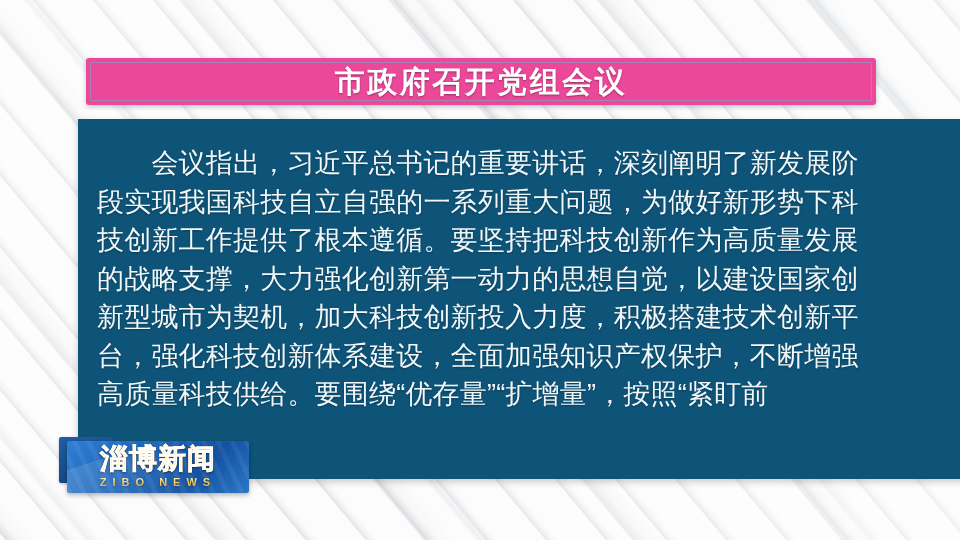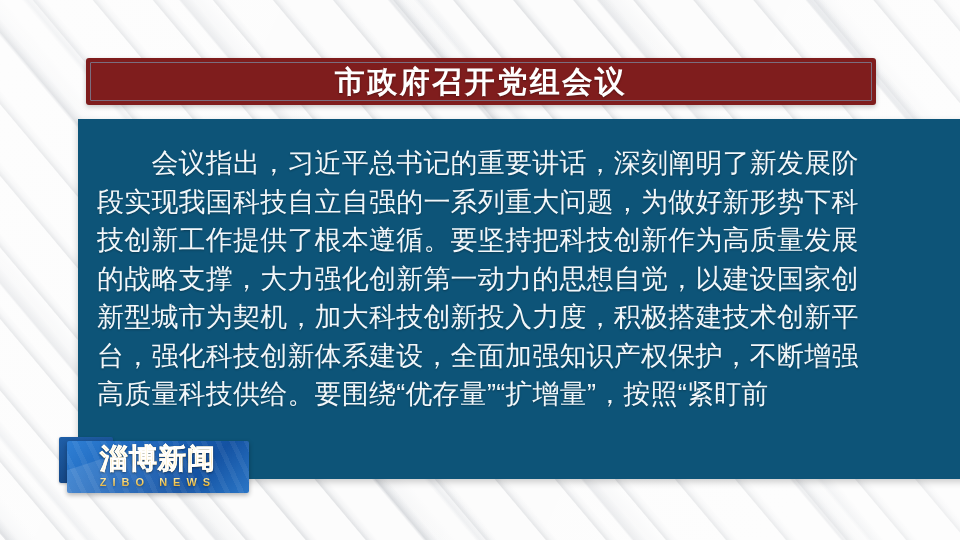--- a/index.html
+++ b/index.html
@@ -67,21 +67,21 @@
     background: linear-gradient(115deg, rgba(255,255,255,0.35) 0%, rgba(246,247,248,0) 45%, rgba(255,255,255,0.45) 100%);
   }
 
   
   .title-bar {
     position: absolute;
     left: 86px;
     top: 58px;
     width: 790px;
     height: 47px;
-    background: #7f1d1d;
+    background: #ec4899;
     border-radius: 3px;
     box-shadow: 0 2px 5px rgba(0,0,0,0.22);
     display: flex;
     align-items: center;
     justify-content: center;
   }
   .title-bar::before {
     content: "";
     position: absolute;
     left: 4px;

